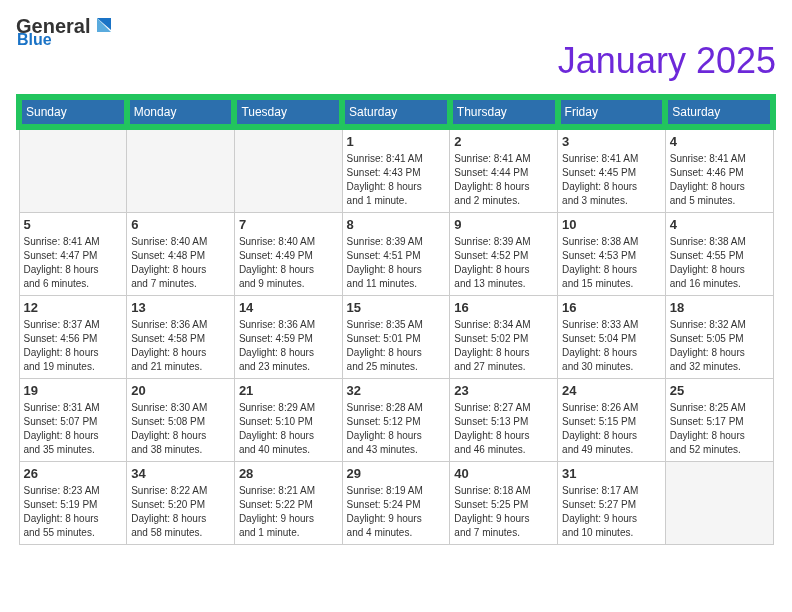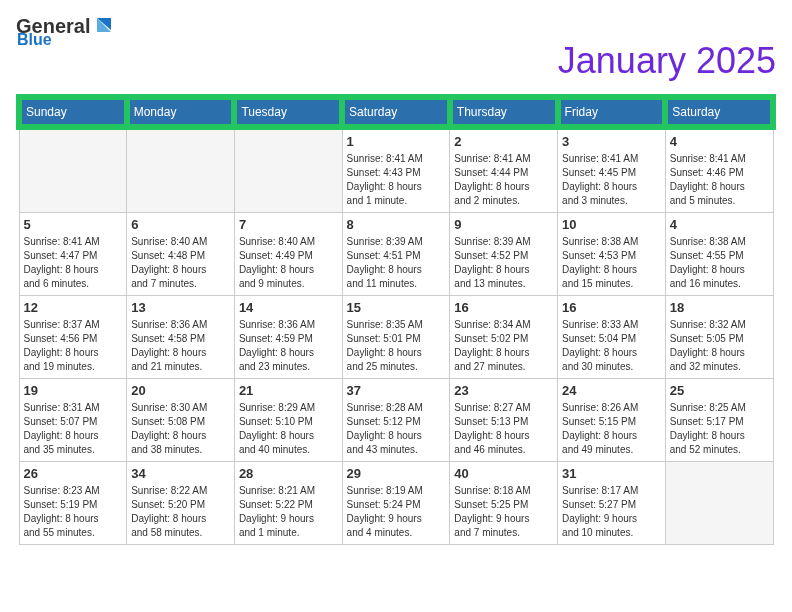--- a/index.html
+++ b/index.html
@@ -198,21 +198,21 @@
         </td>
         <td>
           <span class="day-num">20</span>
           <div class="day-info">Sunrise: 8:30 AM<br>Sunset: 5:08 PM<br>Daylight: 8 hours<br>and 38 minutes.</div>
         </td>
         <td>
           <span class="day-num">21</span>
           <div class="day-info">Sunrise: 8:29 AM<br>Sunset: 5:10 PM<br>Daylight: 8 hours<br>and 40 minutes.</div>
         </td>
         <td>
-          <span class="day-num">37</span>
+          <span class="day-num">32</span>
           <div class="day-info">Sunrise: 8:28 AM<br>Sunset: 5:12 PM<br>Daylight: 8 hours<br>and 43 minutes.</div>
         </td>
         <td>
           <span class="day-num">23</span>
           <div class="day-info">Sunrise: 8:27 AM<br>Sunset: 5:13 PM<br>Daylight: 8 hours<br>and 46 minutes.</div>
         </td>
         <td>
           <span class="day-num">24</span>
           <div class="day-info">Sunrise: 8:26 AM<br>Sunset: 5:15 PM<br>Daylight: 8 hours<br>and 49 minutes.</div>
         </td>

